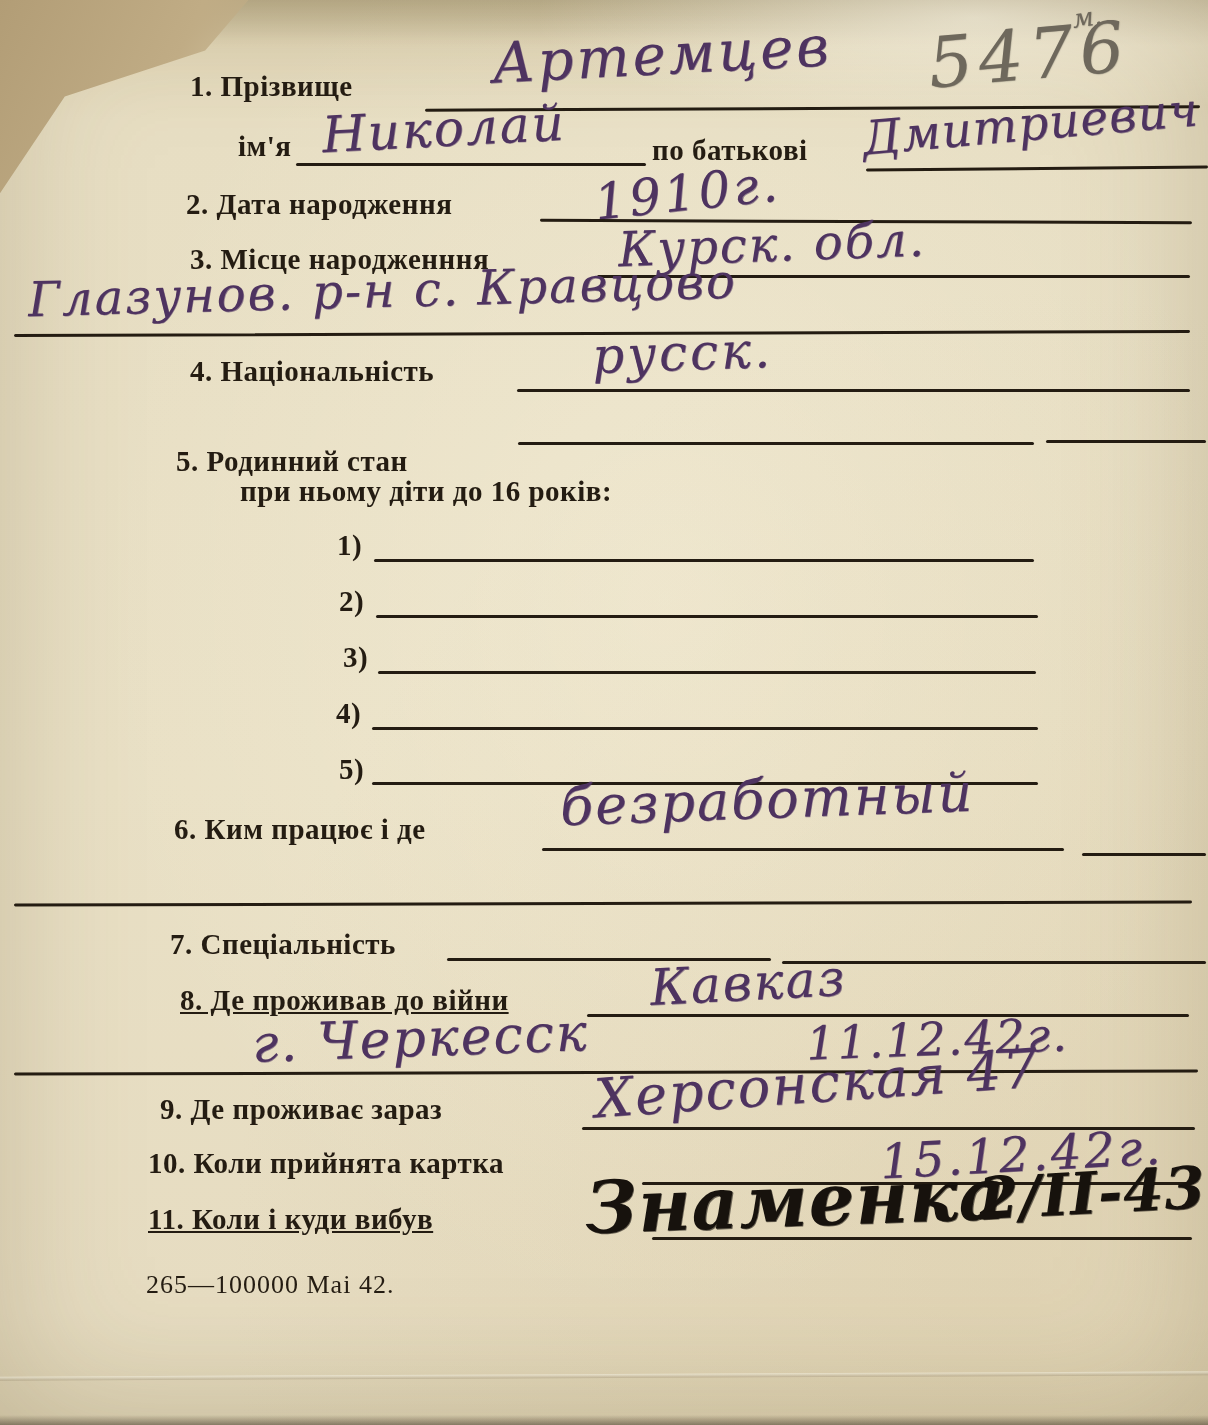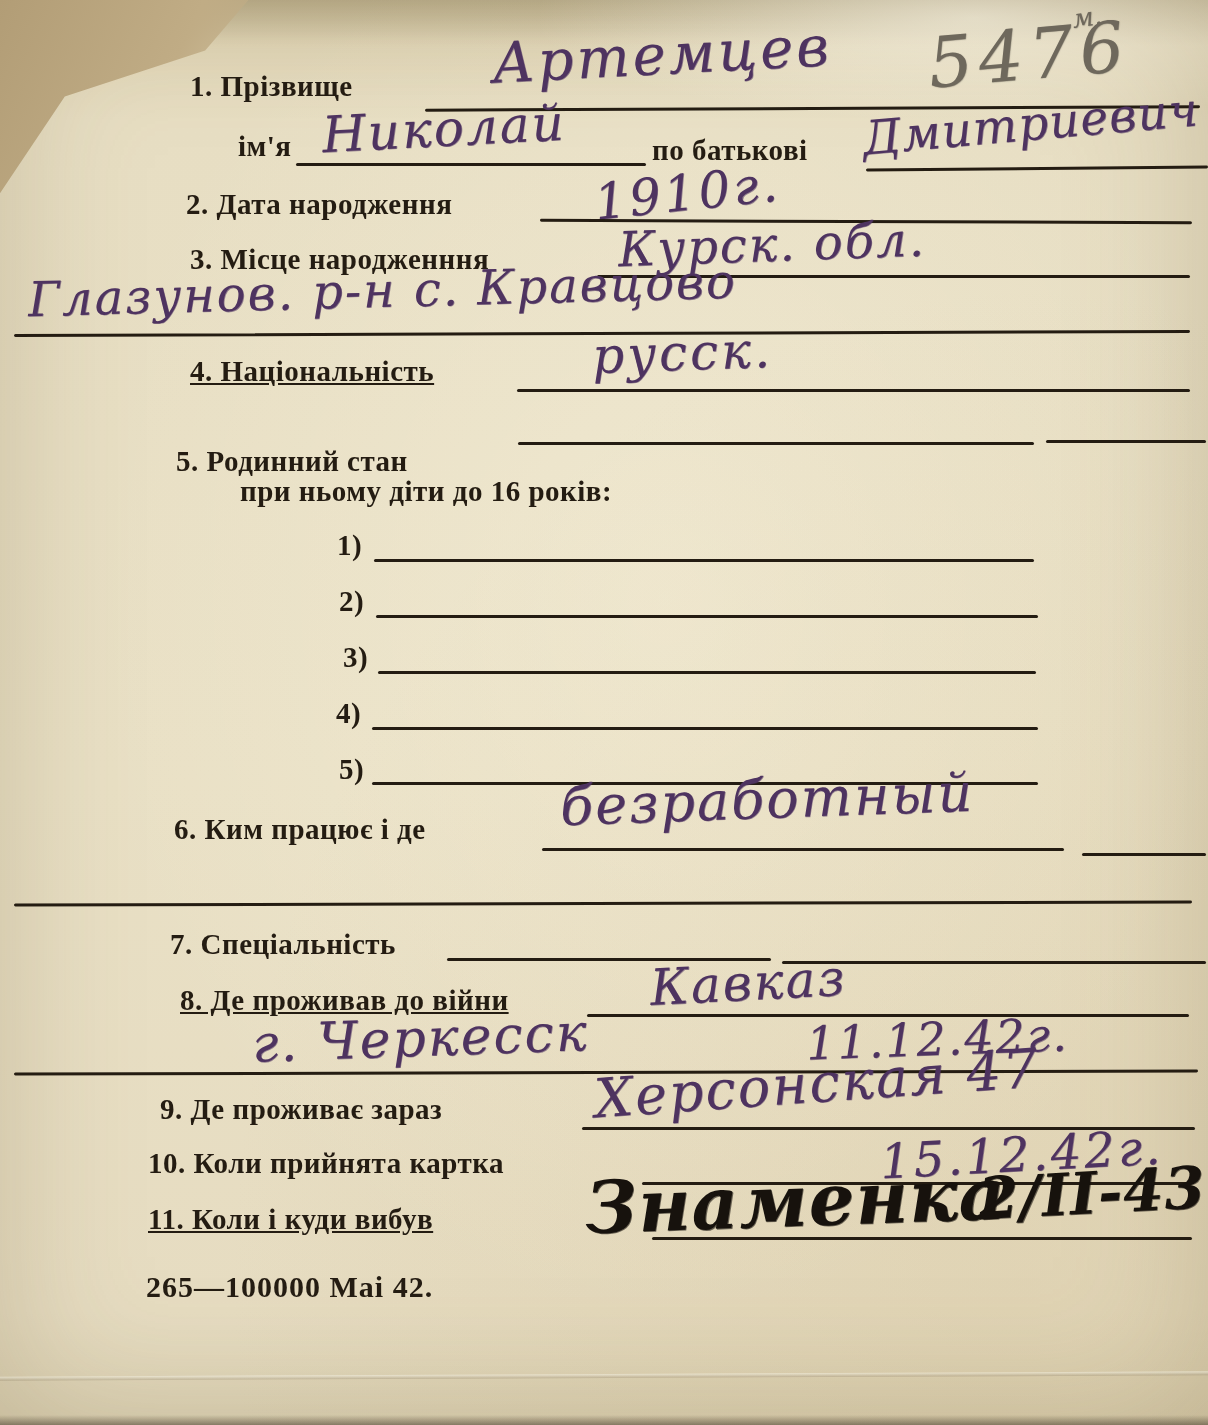--- a/index.html
+++ b/index.html
@@ -24,21 +24,21 @@
     clip-path:polygon(0 0,46% 0,38% 24%,12% 46%,0 92%);}
   .crease{position:absolute;left:0;top:1374px;width:100%;height:4px;
     background:linear-gradient(to bottom, rgba(255,255,245,0.45), rgba(90,75,50,0.20));
     transform:rotate(-0.25deg);}
   .bottom-edge{position:absolute;left:0;bottom:0;width:100%;height:10px;
     background:linear-gradient(to bottom, rgba(60,50,35,0), rgba(60,50,35,0.5));}
 
   
   .plabel{position:absolute;color:#241c12;font-weight:700;font-size:29px;
     letter-spacing:0.5px;white-space:nowrap;}
-  .imprint{position:absolute;color:#241c12;font-weight:700;font-size:30px;
+  .imprint{position:absolute;color:#241c12;font-weight:400;font-size:26px;
     letter-spacing:1px;white-space:nowrap;}
 
   
   .rline{position:absolute;height:3px;background:#241c12;border-radius:2px;}
 
   
   .hw{position:absolute;color:#4e3360;font-style:italic;white-space:nowrap;
     font-family:"DejaVu Serif",serif;text-shadow:0.6px 0.6px 0 rgba(78,51,96,0.55);}
   .hw-black{position:absolute;color:#17120d;font-style:italic;font-weight:700;white-space:nowrap;
     font-family:"DejaVu Serif",serif;text-shadow:0.8px 0.8px 0 rgba(23,18,13,0.6);}
@@ -73,21 +73,21 @@
   <div class="plabel" style="left:186px;top:188px;">2. Дата народження</div>
   <div class="hw" style="left:594px;top:164px;font-size:50px;transform:rotate(-6deg);letter-spacing:3px;">1910г.</div>
   <div class="rline" style="left:540px;top:220px;width:652px;transform:rotate(0.2deg);"></div>
 
   <div class="plabel" style="left:190px;top:243px;">3. Місце народженння</div>
   <div class="hw" style="left:618px;top:216px;font-size:48px;transform:rotate(-2deg);letter-spacing:2px;">Курск. обл.</div>
   <div class="rline" style="left:597px;top:275px;width:593px;"></div>
   <div class="hw" style="left:28px;top:262px;font-size:48px;transform:rotate(-1.5deg);letter-spacing:2px;">Глазунов. р-н с. Кравцово</div>
   <div class="rline" style="left:14px;top:332px;width:1176px;transform:rotate(-0.2deg);"></div>
 
-  <div class="plabel" style="left:190px;top:355px;text-decoration:underline;">4. Національність</div>
+  <div class="plabel" style="left:190px;top:355px;">4. Національність</div>
   <div class="hw" style="left:592px;top:324px;font-size:50px;transform:rotate(-2deg);letter-spacing:3px;">русск.</div>
   <div class="rline" style="left:517px;top:389px;width:673px;"></div>
 
   <div class="plabel" style="left:176px;top:413px;margin-top:32px;">5. Родинний стан</div>
   <div class="rline" style="left:518px;top:442px;width:516px;"></div>
   <div class="rline" style="left:1046px;top:440px;width:160px;"></div>
 
   <div class="plabel" style="left:240px;top:475px;">при ньому діти до 16 років:</div>
 
   <div class="plabel" style="left:337px;top:529px;">1)</div>

